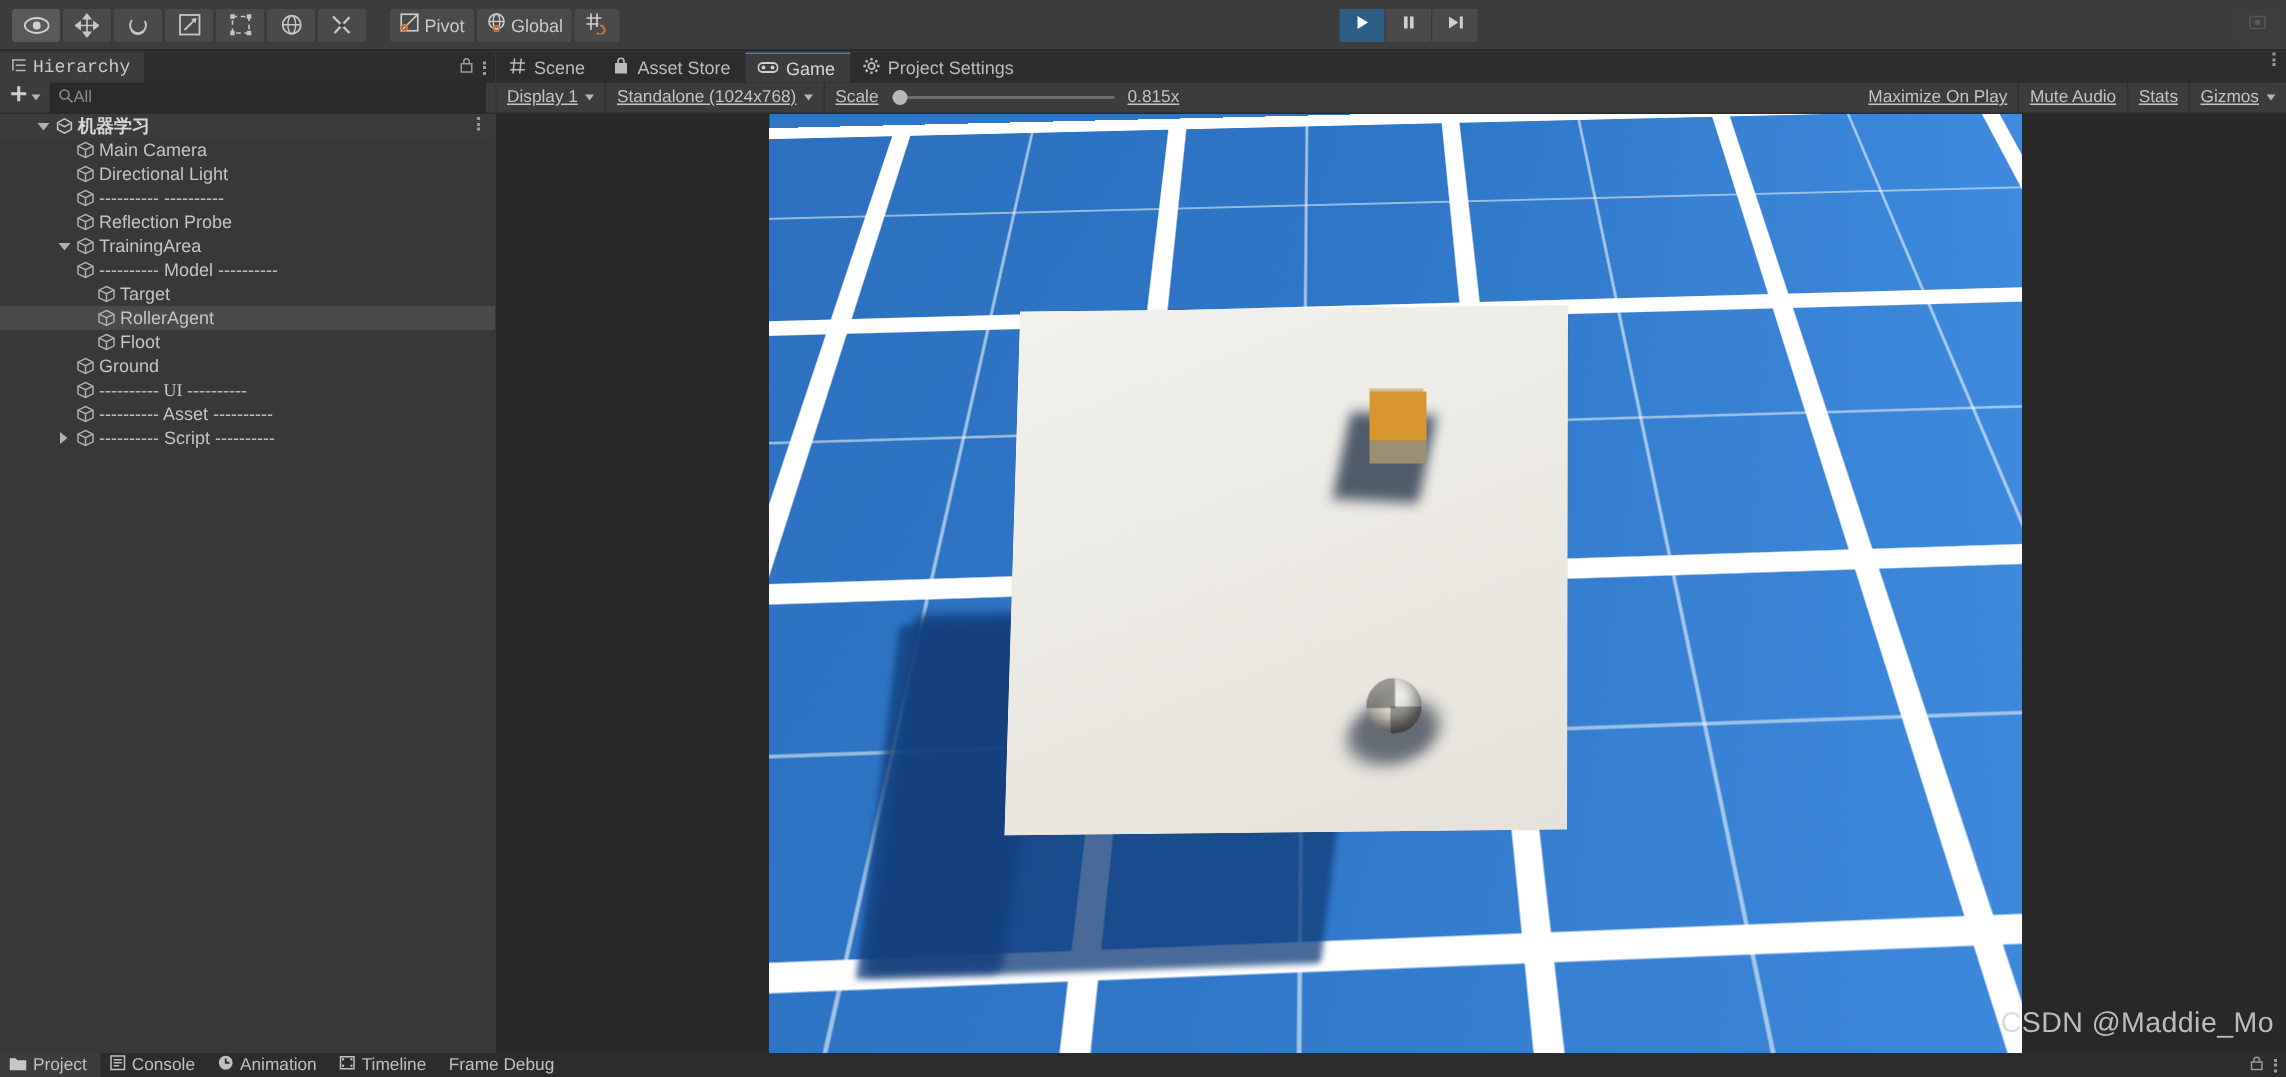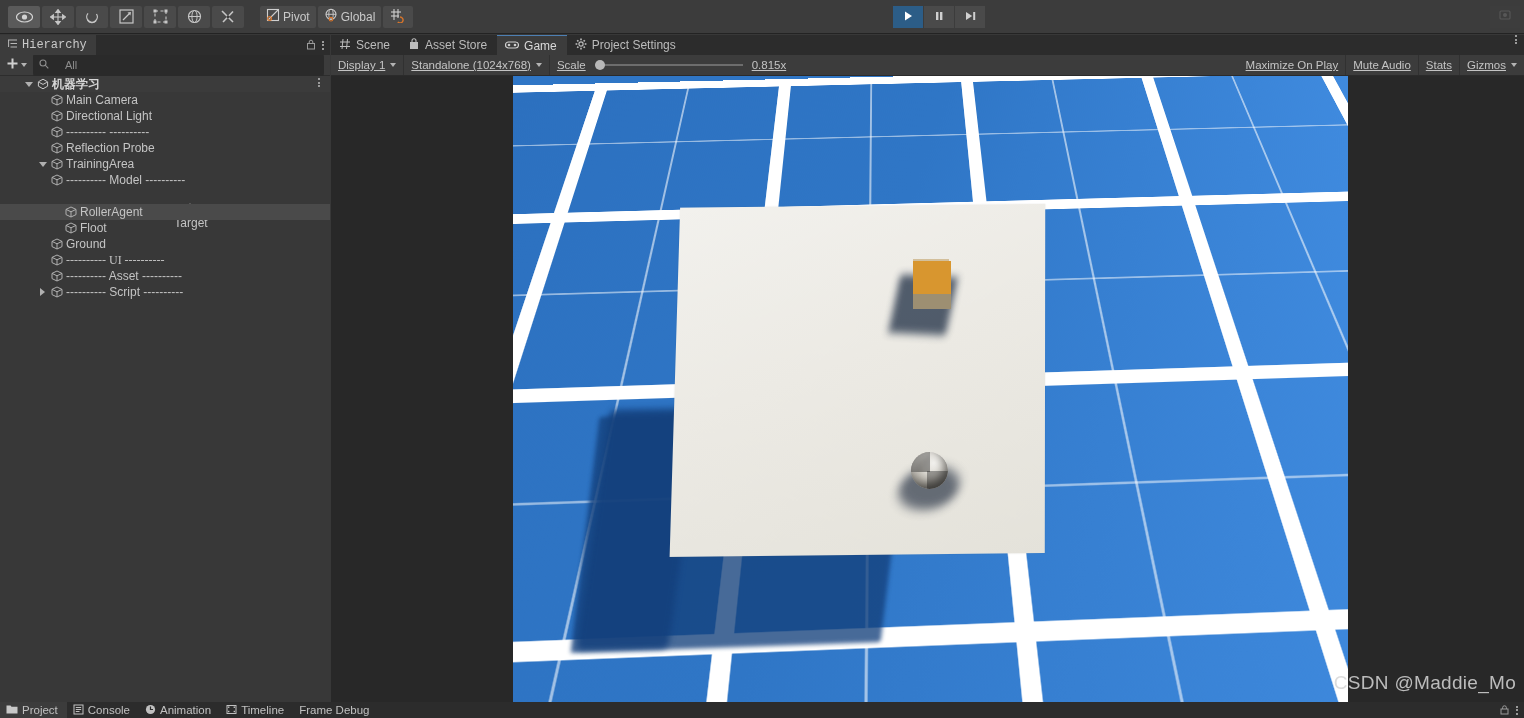--- a/index.html
+++ b/index.html
@@ -80,21 +80,21 @@
     background: #2c2c2c;
   }
   .srow {
     height: 21px; background: #3c3c3c;
     display: flex; align-items: center; padding: 0 6px 0 4px; gap: 4px;
     border-bottom: 1px solid #2d2d2d;
   }
   .plus-btn { display: flex; align-items: center; gap: 2px; padding: 0 2px; }
   .search-field {
     flex: 1; height: 15px; background: #2a2a2a; border-radius: 8px;
-    display: flex; align-items: center; gap: 16px; padding: 16px 6px;
+    display: flex; align-items: center; gap: 0; padding: 16px 6px;
     font-size: 11px; color: #8d8d8d;
   }
   .tree { position: absolute; left: 0; top: 41px; right: 0; bottom: 0; background: #383838; }
   .trow {
     height: 16px; display: flex; align-items: center;
     font-size: 12px; color: #c4c4c4; position: relative;
     white-space: nowrap;
   }
   .trow.root { background: #3b3b3b; font-weight: bold; color: #d6d6d6; }
   .trow.selected { background: #4a4a4a; }
@@ -533,21 +533,21 @@
         <div class="trow" style="padding-left: 36px;">
           <span class="twist"></span>
           <span class="gicon">
             <svg width="12" height="12" viewBox="0 0 12 12">
               <path d="M6 1 L11 3.4 L11 8.6 L6 11 L1 8.6 L1 3.4 Z" fill="none" stroke="#b0b0b0" stroke-width="1"></path>
               <path d="M1 3.4 L6 5.8 L11 3.4 M6 5.8 L6 11" fill="none" stroke="#b0b0b0" stroke-width="1"></path>
             </svg>
           </span>
           <span class="tlabel">---------- Model ----------</span>
         </div>
-        <div class="trow" style="padding-left: 50px; flex-direction: column;">
+        <div class="trow" style="padding-left: 50px;">
           <span class="twist"></span>
           <span class="gicon">
             <svg width="12" height="12" viewBox="0 0 12 12">
               <path d="M6 1 L11 3.4 L11 8.6 L6 11 L1 8.6 L1 3.4 Z" fill="none" stroke="#b0b0b0" stroke-width="1"></path>
               <path d="M1 3.4 L6 5.8 L11 3.4 M6 5.8 L6 11" fill="none" stroke="#b0b0b0" stroke-width="1"></path>
             </svg>
           </span>
           <span class="tlabel">Target</span>
         </div>
         <div class="trow selected" style="padding-left: 50px;">

